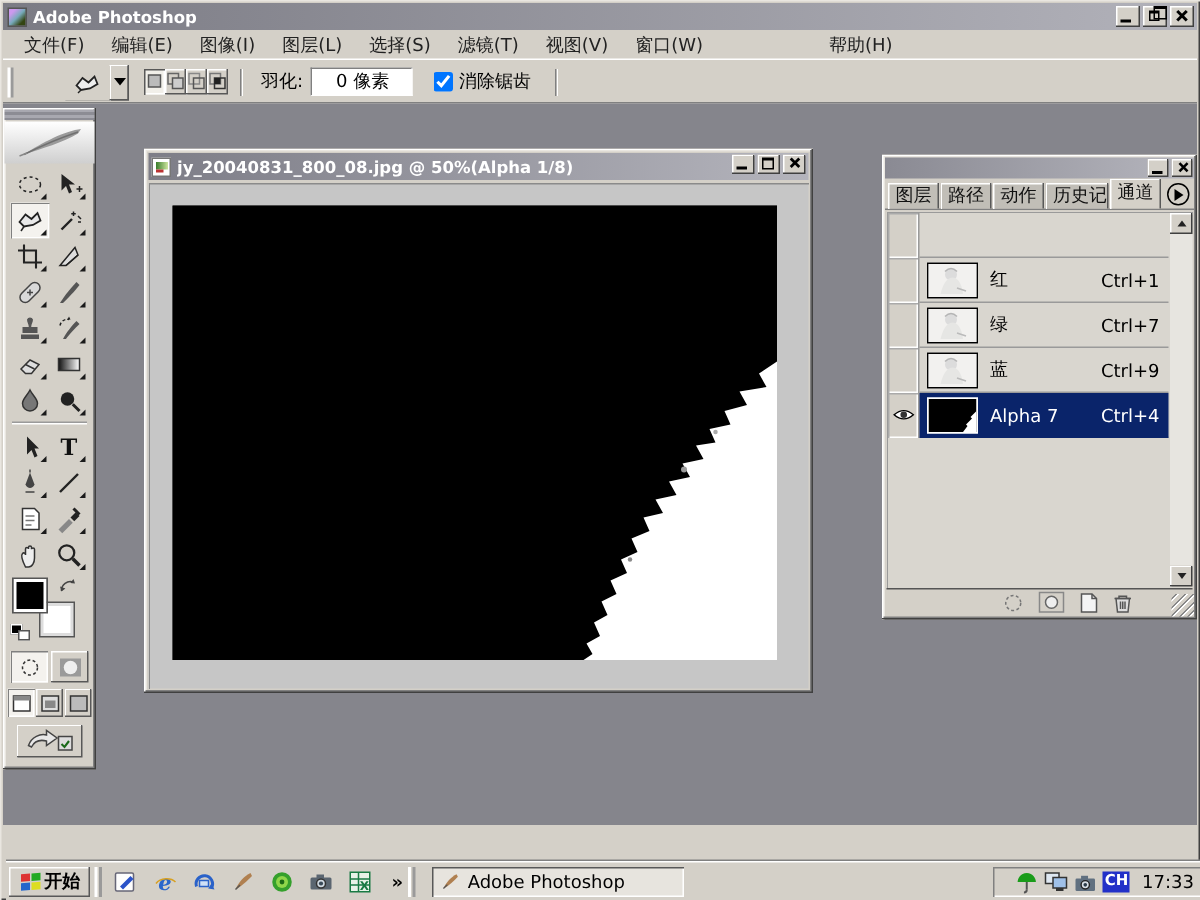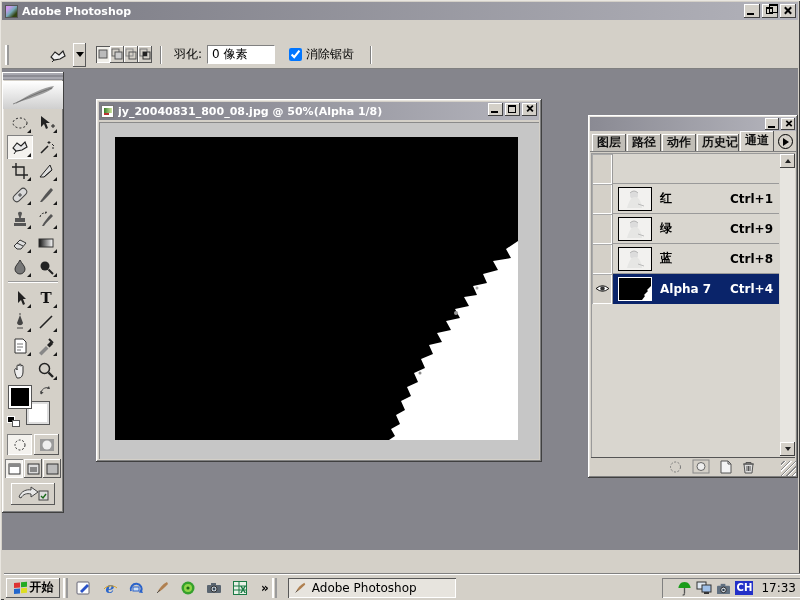--- a/index.html
+++ b/index.html
@@ -39,21 +39,21 @@
     display:flex; align-items:center; border-bottom:1px solid #808080; box-shadow:0 1px 0 #fff; }
   .grip { width:4px; height:20px; margin-left:3px; border-left:2px solid #fff; border-right:2px solid #9a9a9a; }
   .toolpreset { display:flex; margin-left:34px; }
   .tp-main { width:30px; height:24px; background:#d4d0c8; display:flex; align-items:center; justify-content:center; }
   .tp-drop { width:13px; height:24px; display:flex; align-items:center; justify-content:center; }
   .tri-down { width:0; height:0; border-left:4px solid transparent; border-right:4px solid transparent; border-top:5px solid #000; }
   .modebtns { display:flex; margin-left:10px; }
   .modebtn { width:14px; height:17px; background:#d4d0c8; position:relative; }
   .modebtn svg { position:absolute; left:1px; top:2px; }
   .opt-label { margin-left:12px; }
-  .field { background:#fff; border:1px solid; border-color:#808080 #fff #fff #808080; height:19px; font-size:12px; font-family:inherit; padding-left:4px; }
+  .field { background:#fff; border:1px solid; border-color:#808080 #fff #fff #808080; height:19px; font-size:12px; font-family:inherit; padding-left:16px; }
   #featherfield { width:68px; margin-left:5px; }
   .chk { margin-left:14px; width:13px; height:13px; }
   .chk-label { margin-left:4px; }
 
   
   .workspace { position:absolute; left:2px; top:69px; right:2px; height:481px; background:#85858c; }
 
   
   .toolbox { position:absolute; left:0px; top:3px; width:62px; height:441px; background:#d4d0c8; }
   .tb-grab { height:7px; margin:1px; background:repeating-linear-gradient(180deg,#a8a8b0 0 2px,#8c8c94 2px 4px); }
@@ -89,21 +89,21 @@
   .docicon::after { content:""; position:absolute; left:2px; bottom:2px; width:5px; height:2px; background:#b33; }
   .doc-btns { position:absolute; right:2px; top:1px; display:flex; gap:2px; }
   .dbtn { width:15px; height:13px; background:#d4d0c8; position:relative; box-shadow: inset -1px -1px 0 #404040, inset 1px 1px 0 #fff; }
   .g-max { position:absolute; left:3px; top:2px; width:8px; height:8px; border:1px solid #000; border-top-width:2px; }
   .doc-client { position:absolute; left:3px; top:23px; right:3px; bottom:3px; background:#c6c6c6;
     box-shadow: inset 1px 1px 0 #8a8a8a; }
   .canvas { position:absolute; left:16px; top:15px; width:403px; height:303px; background:#000; }
   .canvas svg { display:block; }
 
   
-  .palette { position:absolute; left:586px; top:46px; width:210px; height:363px; background:#d4d0c8;font-weight:bold; }
+  .palette { position:absolute; left:586px; top:34px; width:210px; height:310px; background:#d4d0c8; }
   .pal-title { position:absolute; left:2px; top:2px; right:2px; height:14px;
     background:linear-gradient(90deg,#8a8a93,#b6b6be); }
   .pal-btns { position:absolute; right:1px; top:1px; display:flex; gap:2px; }
   .pbtn { width:14px; height:12px; background:#d4d0c8; position:relative; box-shadow: inset -1px -1px 0 #404040, inset 1px 1px 0 #fff; }
   .pbtn .g-min { left:3px; bottom:2px; width:7px; }
   .pbtn .g-close { transform:scale(.85); top:1px; }
   .pal-tabs { position:absolute; left:2px; top:17px; right:2px; height:20px; display:flex; align-items:flex-end; padding-left:2px; border-bottom:1px solid #808080; }
   .tab { height:17px; line-height:17px; padding:0 5px; background:#c1beb7; box-shadow: inset -1px 0 0 #585858, inset 1px 1px 0 #fff; margin-right:1px; white-space:nowrap; overflow:hidden; color:#111; }
   .tab.trunc { max-width:42px; }
   .tab.active { height:20px; line-height:19px; background:#d4d0c8; box-shadow: inset -1px 0 0 #585858, inset 1px 1px 0 #fff; }
@@ -161,20 +161,31 @@
         </div>
       <div class="wbtn b-out-sm">
           <div class="g-restore"></div>
         </div>
       <div class="wbtn b-out-sm">
           <div class="g-close"></div>
         </div>
     </div>
   </div>
 
+  <div class="menubar">
+    <span class="menu-item">文件(F)</span>
+    <span class="menu-item">编辑(E)</span>
+    <span class="menu-item">图像(I)</span>
+    <span class="menu-item">图层(L)</span>
+    <span class="menu-item">选择(S)</span>
+    <span class="menu-item">滤镜(T)</span>
+    <span class="menu-item">视图(V)</span>
+    <span class="menu-item">窗口(W)</span>
+    <span class="menu-item" style="margin-left:66px">帮助(H)</span>
+  </div>
 
   <div class="optionsbar">
     <div class="grip"></div>
     <div class="toolpreset b-out-sm">
       <div class="tp-main">
         <svg width="20" height="18" viewBox="0 0 20 18">
             <path d="M3 11 L7 6 L11 9 L15 5 L17 10 L12 13 L6 14 Z" fill="#eee" stroke="#222" stroke-width="1.2"></path>
             <path d="M6 14 L4 16" stroke="#222" fill="none"></path>
           </svg>
       </div>
@@ -501,38 +512,38 @@
               <div class="thumb">
                 <svg width="32" height="22" viewBox="0 0 32 22">
                     <rect width="32" height="22" fill="#f2f1ef"></rect>
                     <circle cx="15" cy="7" r="4" fill="#dcdcdc"></circle>
                     <path d="M11 5 q4 -4 8 0" stroke="#b5b5b5" fill="none"></path>
                     <path d="M8 20 C10 12 13 9 16 9 C19 9 22 12 23 20 Z" fill="#e6e6e4"></path>
                     <path d="M19 16 l6 2" stroke="#bbb" fill="none"></path>
                   </svg>
               </div>
               <span class="chname">绿</span>
-              <span class="chkey">Ctrl+9</span>
+              <span class="chkey">Ctrl+7</span>
             </div>
           </div>
 
           <div class="chrow">
             <div class="eyecell"></div>
             <div class="body">
               <div class="thumb">
                 <svg width="32" height="22" viewBox="0 0 32 22">
                     <rect width="32" height="22" fill="#f2f1ef"></rect>
                     <circle cx="15" cy="7" r="4" fill="#dcdcdc"></circle>
                     <path d="M11 5 q4 -4 8 0" stroke="#b5b5b5" fill="none"></path>
                     <path d="M8 20 C10 12 13 9 16 9 C19 9 22 12 23 20 Z" fill="#e6e6e4"></path>
                     <path d="M19 16 l6 2" stroke="#bbb" fill="none"></path>
                   </svg>
               </div>
               <span class="chname">蓝</span>
-              <span class="chkey">Ctrl+8</span>
+              <span class="chkey">Ctrl+9</span>
             </div>
           </div>
 
           <div class="chrow selected">
             <div class="eyecell">
               <svg width="15" height="11" viewBox="0 0 16 12">
                   <path d="M1 6 Q8 0 15 6 Q8 12 1 6 Z" fill="#fff" stroke="#000"></path>
                   <circle cx="8" cy="6" r="2.4" fill="#333"></circle>
                 </svg>
             </div>

